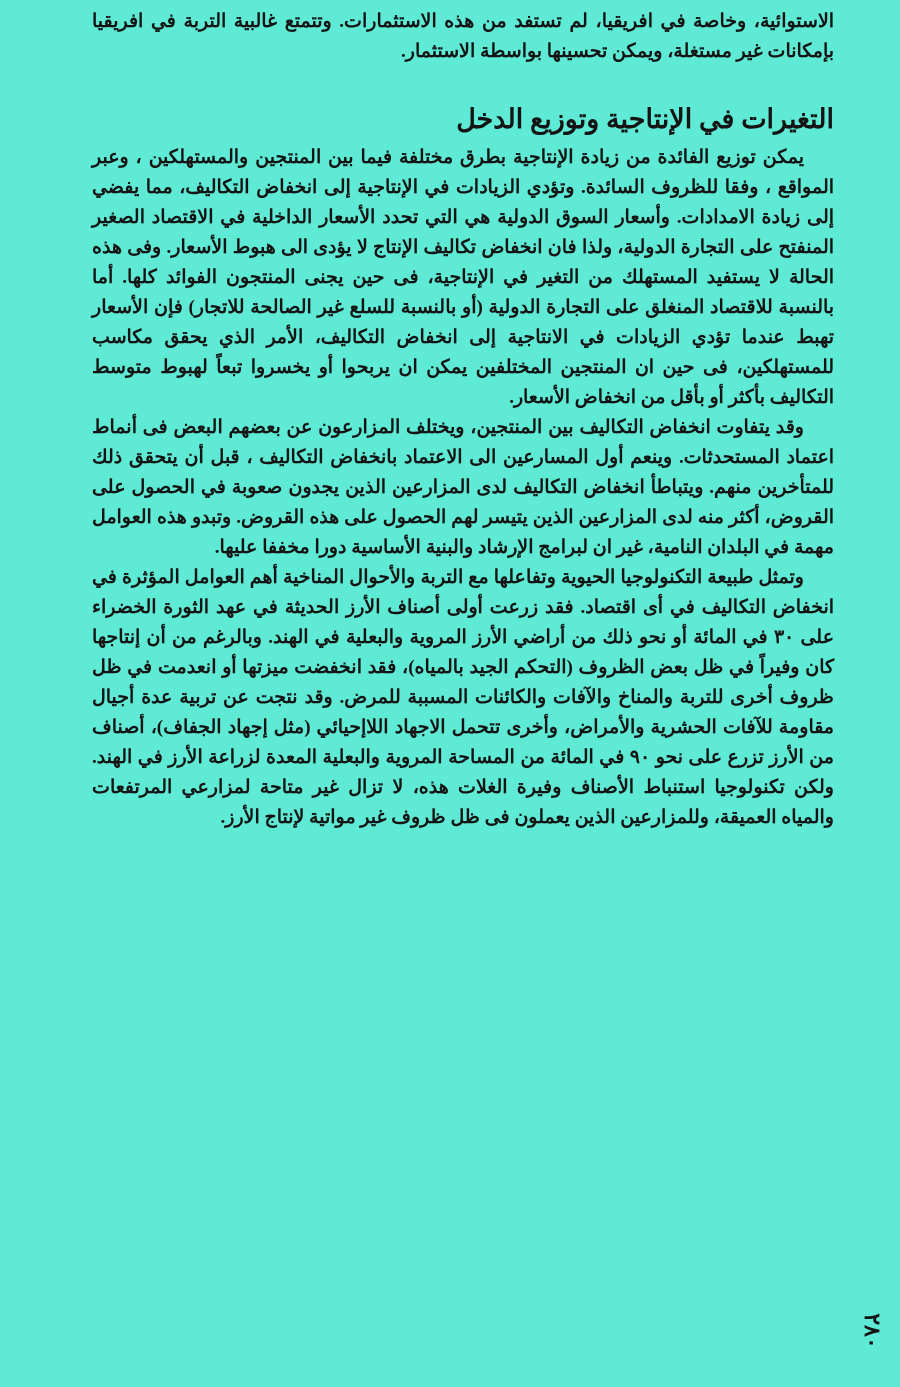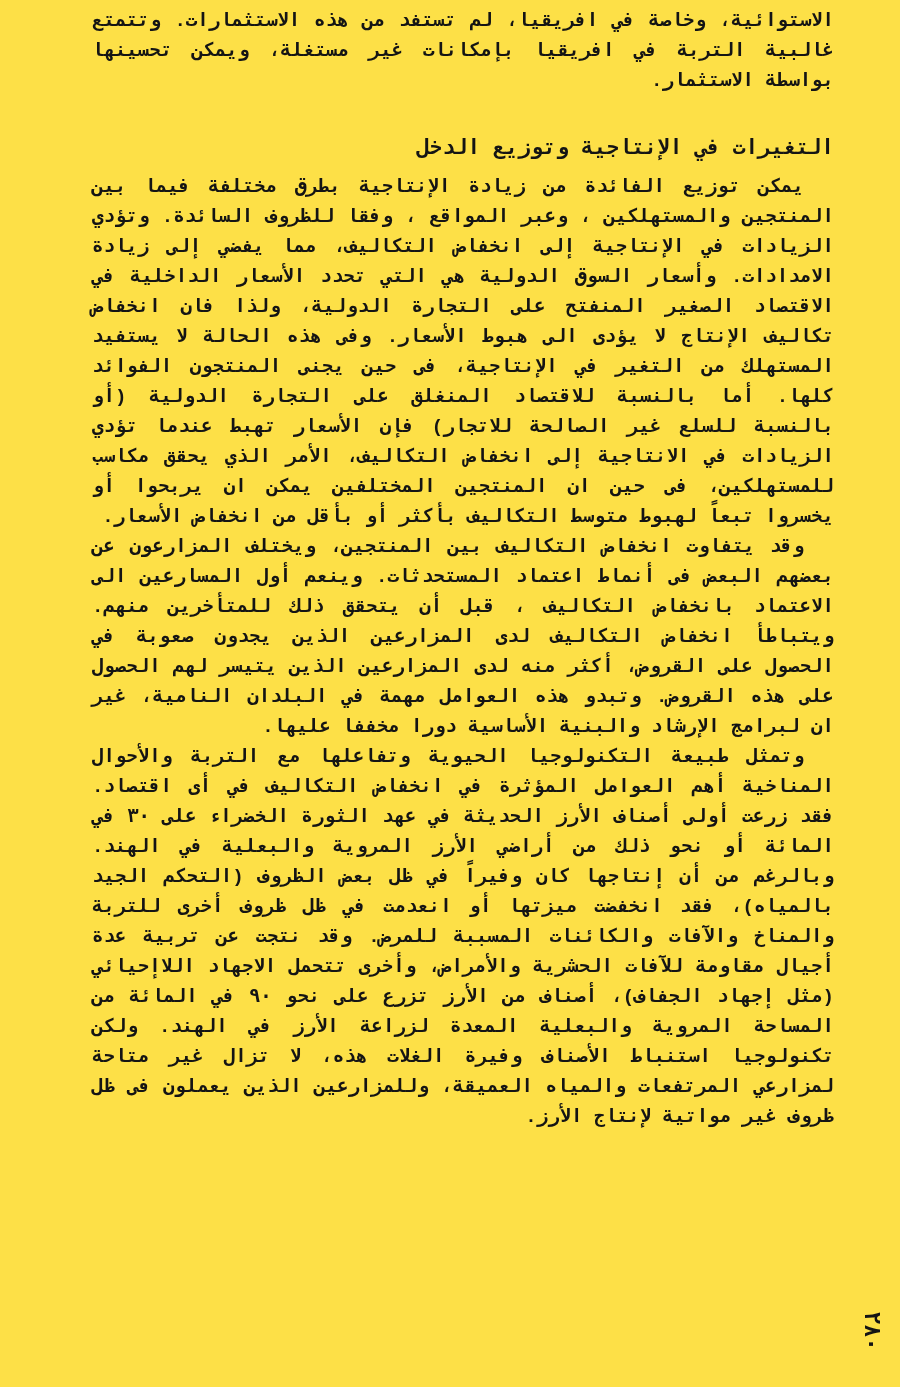--- a/index.html
+++ b/index.html
@@ -4,23 +4,23 @@
 <style>
   html, body {
     margin: 0;
     padding: 0;
     background: #ffffff;
   }
   .page {
     position: relative;
     width: 900px;
     height: 1387px;
-    background: #fde047;
+    background: #5eead4;
     overflow: hidden;
-    font-family: Liberation Mono, monospace;
+    font-family: Liberation Serif, serif;
     color: #141414;
   }
   .text-block {
     position: absolute;
     top: 6px;
     right: 66px;
     width: 742px;
     direction: rtl;
     text-align: justify;
     font-size: 19px;
@@ -31,21 +31,21 @@
   .text-block p {
     margin: 0;
     padding: 0;
   }
   .continuation {
     text-indent: 0;
   }
   .section-heading {
     margin: 38px 0 8px 0;
     padding: 0;
-    font-size: 21px;
+    font-size: 27px;
     line-height: 30px;
     font-weight: 900;
     text-align: right;
   }
   .body-para {
     text-indent: 30px;
   }
   .page-number {
     position: absolute;
     bottom: 18px;

